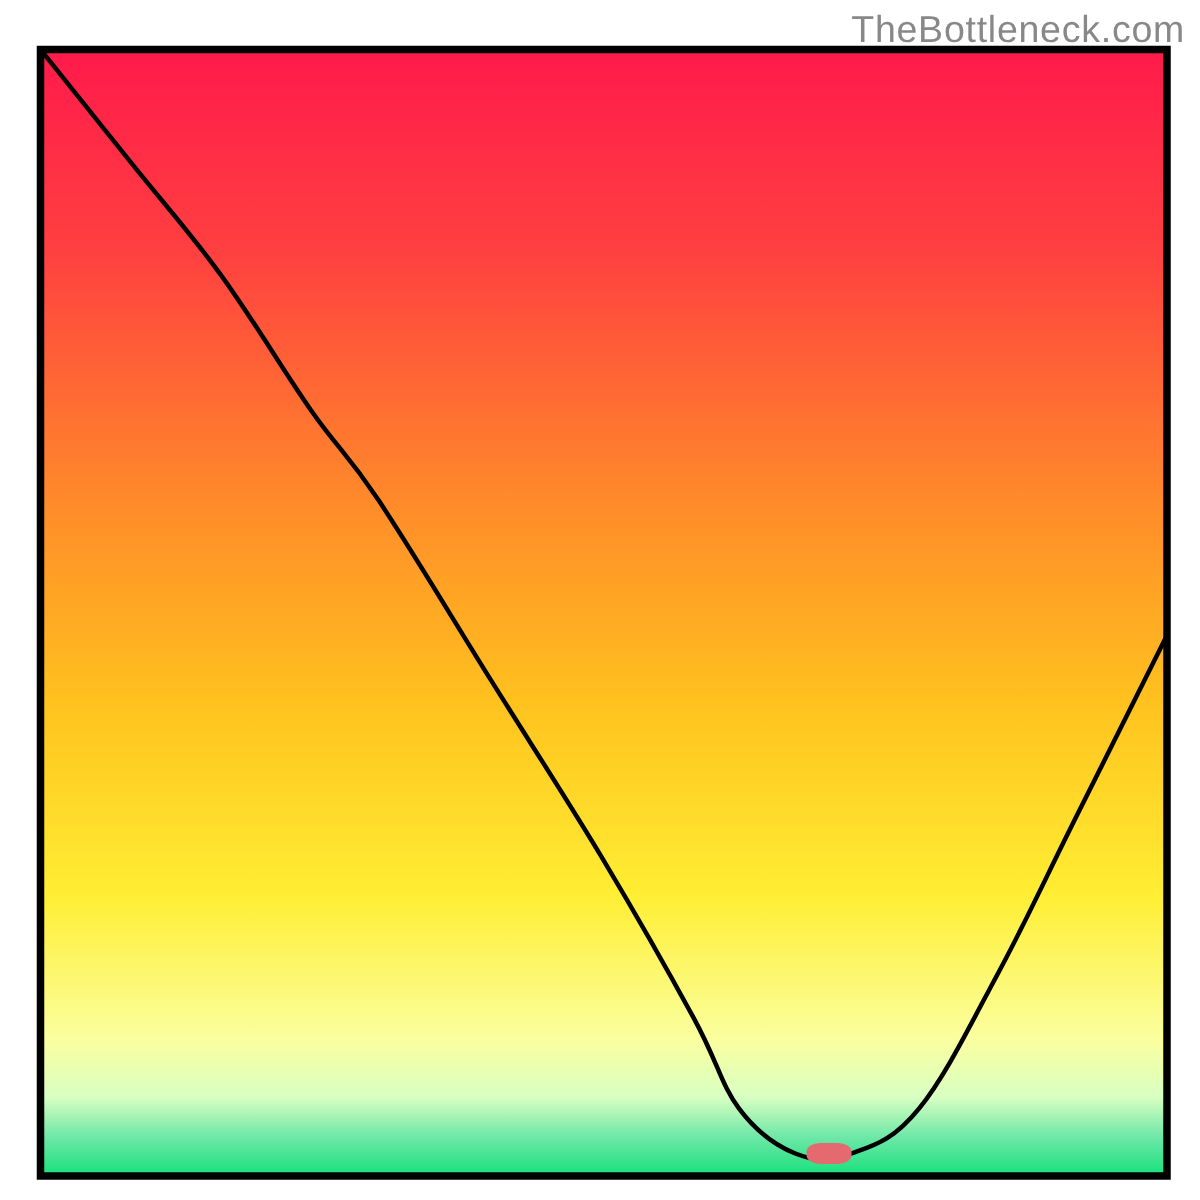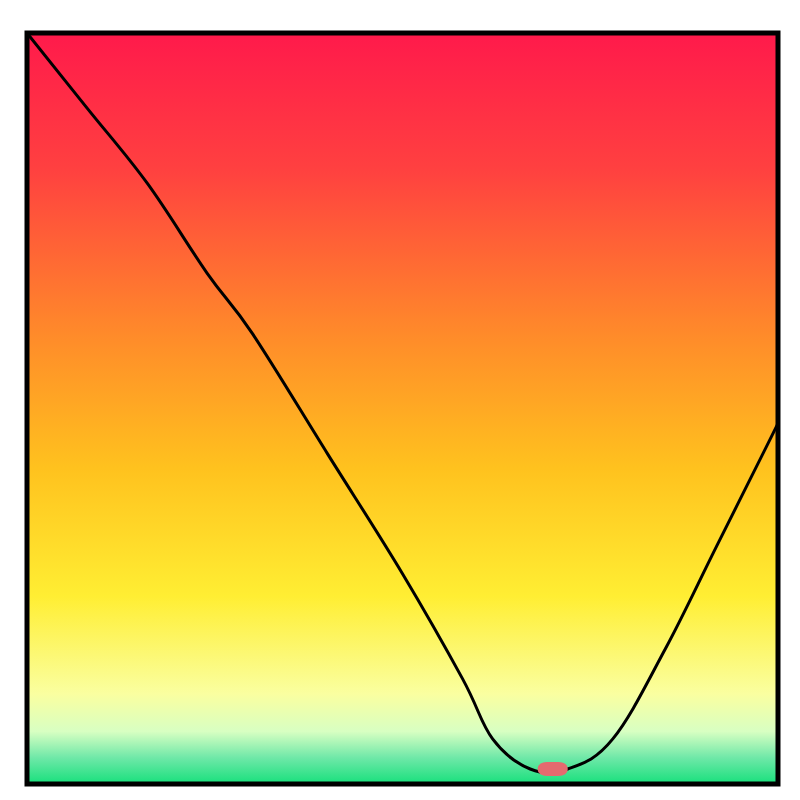--- a/index.html
+++ b/index.html
@@ -48,13 +48,14 @@
         </linearGradient>
       <clipPath id="plot-clip">
           <rect id="clip-rect" x="27" y="33" width="751" height="751"></rect>
         </clipPath>
     </defs>
     <rect id="plot-bg" x="27" y="33" width="751" height="751" fill="url(#bg-grad)"></rect>
     <path id="curve" fill="none" stroke="#000" clip-path="url(#plot-clip)" d="M 27.0 33.0 C 37.8 46.5, 65.5 81.1, 87.1 108.1 C 108.7 135.1, 125.5 153.5, 147.2 183.2 C 168.8 212.9, 188.3 246.3, 207.2 273.3 C 226.2 300.4, 230.7 301.0, 252.3 333.4 C 273.9 365.8, 300.4 410.3, 327.4 453.6 C 354.4 496.8, 378.2 533.2, 402.5 573.7 C 426.8 614.3, 446.4 649.1, 462.6 678.9 C 478.8 708.6, 480.5 722.7, 492.6 738.9 C 504.8 755.2, 516.7 763.6, 530.2 769.0 C 543.7 774.4, 552.9 774.4, 567.7 769.0 C 582.6 763.6, 595.2 760.6, 612.8 738.9 C 630.4 717.3, 646.4 684.0, 665.4 648.8 C 684.3 613.7, 697.6 584.2, 717.9 543.7 C 738.2 503.1, 767.2 445.1, 778.0 423.5" stroke-width="3" stroke-linecap="round" stroke-linejoin="round"></path>
     <rect id="marker" x="537.6999999999999" y="761.98" width="30" height="14" rx="9" ry="6" fill="#e46a6f"></rect>
     <rect id="plot-border" fill="none" stroke="#000" x="27" y="33" width="751" height="751" stroke-width="5"></rect>
   </svg>
+  <div class="watermark">TheBottleneck.com</div>
 </div>
 
 </body></html>

